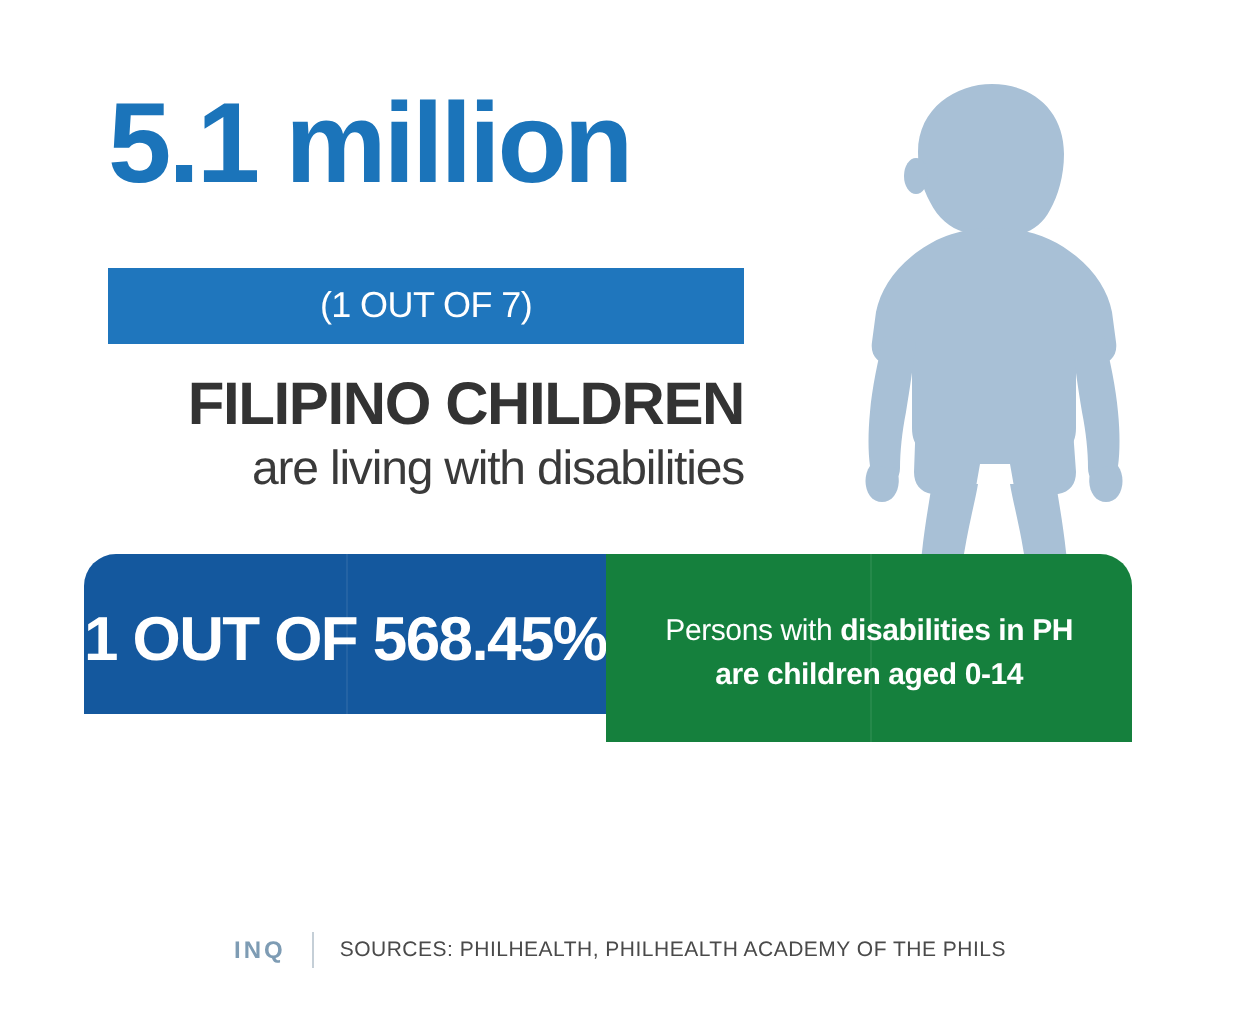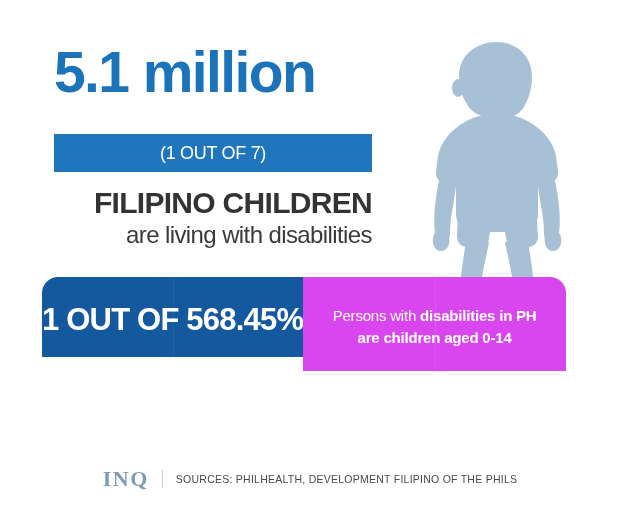--- a/index.html
+++ b/index.html
@@ -111,21 +111,21 @@
   }
   .panel-top {
     position: relative;
     height: 80px;
     background: #14589e;
     display: flex;
   }
   .panel-bottom {
     position: relative;
     height: 94px;
-    background: #d946ef;
+    background: #15803d;
     display: flex;
   }
   .panel-col {
     flex: 1 1 50%;
     display: flex;
     align-items: center;
     justify-content: center;
     text-align: center;
     box-sizing: border-box;
   }
@@ -163,25 +163,24 @@
     position: absolute;
     left: 0;
     right: 0;
     top: 466px;
     display: flex;
     align-items: center;
     justify-content: center;
     z-index: 3;
   }
   .inq-logo {
-    font-size: 22px;
+    font-size: 12px;
     font-weight: bold;
     letter-spacing: 1.5px;
     color: #7e9cb4;
-    font-family: Liberation Serif, serif;
   }
   .footer-divider {
     width: 1px;
     height: 18px;
     background: #c5cfd7;
     margin: 0 13px;
   }
   .footer-sources {
     font-size: 10.5px;
     letter-spacing: 0.25px;
@@ -297,16 +296,16 @@
       <div class="col-divider"></div>
       <div class="panel-col left">
         <div class="stat-caption" id="caption-left"><span>Persons with </span><b>disabilities in PH</b><b> are children aged 0-14</b></div>
       </div>
     </div>
   </div>
 
   <div class="footer">
     <div class="inq-logo">INQ</div>
     <div class="footer-divider"></div>
-    <div class="footer-sources">SOURCES: PHILHEALTH, DEVELOPMENT FILIPINO OF THE PHILS</div>
+    <div class="footer-sources">SOURCES: PHILHEALTH, PHILHEALTH ACADEMY OF THE PHILS</div>
   </div>
 
 </div>
 
 </body></html>

